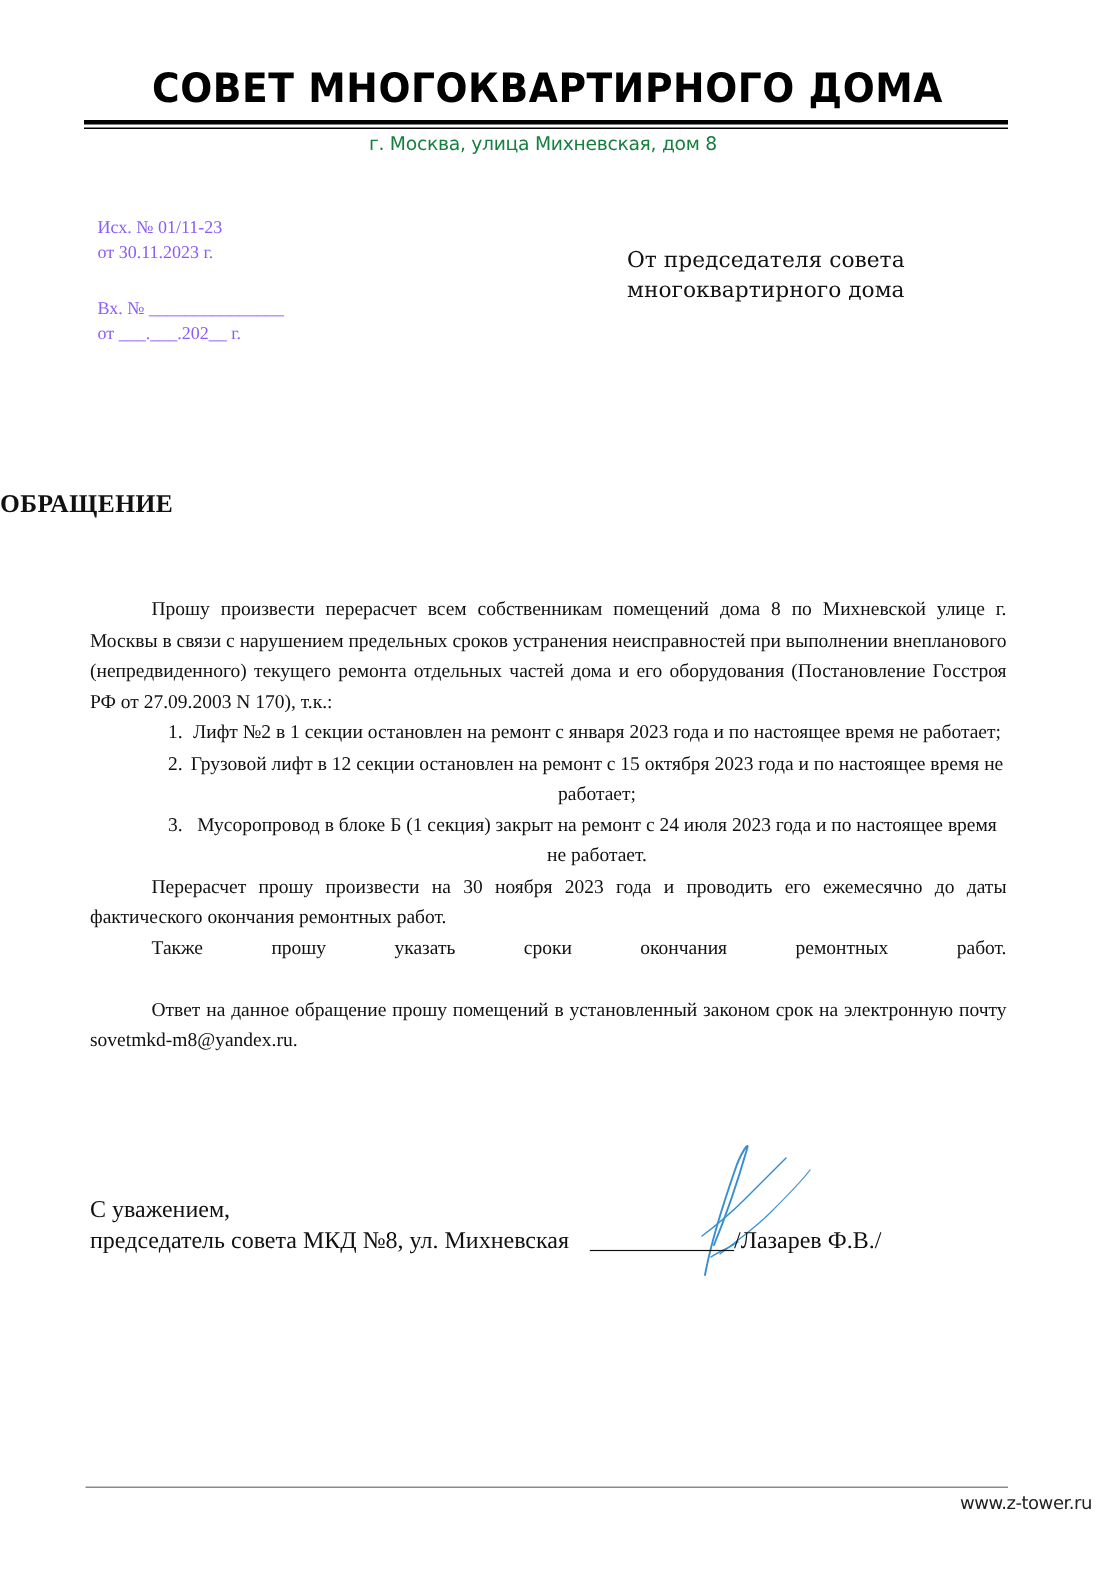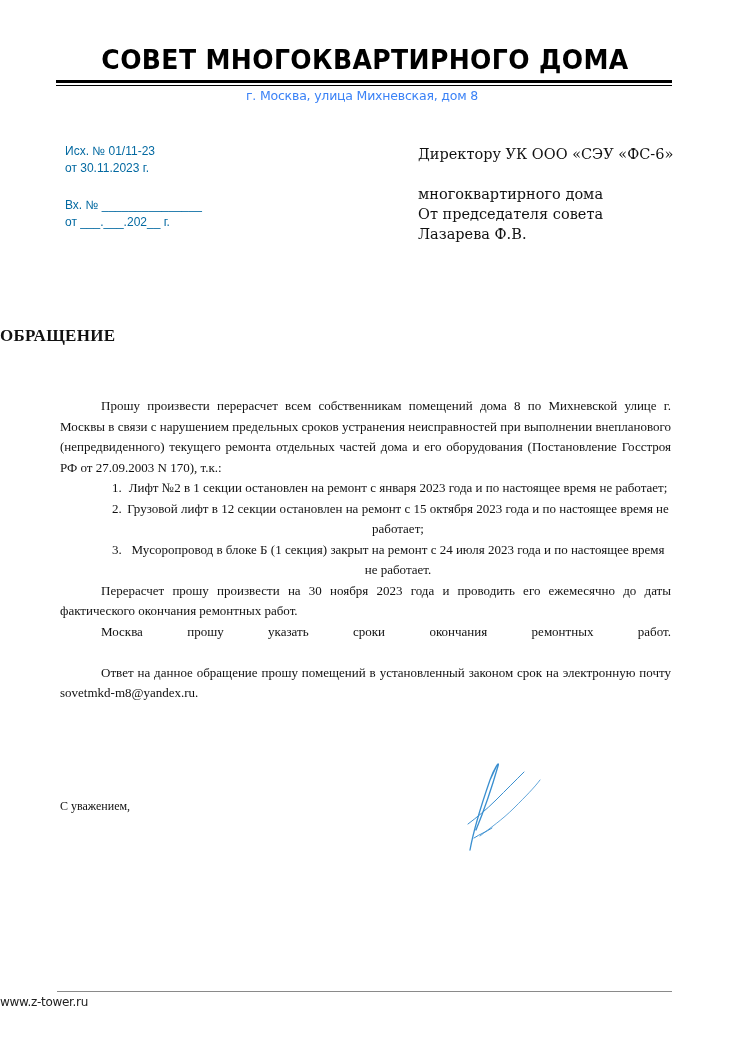--- a/index.html
+++ b/index.html
@@ -31,30 +31,30 @@
     .hdr-rule-thick {
       left: 56px; width: 616px; top: 80px; height: 3px; background: #000;
     }
     .hdr-rule-thin {
       left: 56px; width: 616px; top: 85px; height: 1px; background: #000;
     }
     .hdr-address {
       left: 246px; top: 88px;
       font-family: "DejaVu Sans", sans-serif;
       font-size: 12.5px;
-      color: #3b82f6;
+      color: #15803d;
       letter-spacing: -0.2px;
       white-space: nowrap;
     }
 
     .meta {
-      font-family: Liberation Sans, sans-serif;
+      font-family: Liberation Serif, serif;
       font-size: 12px;
       line-height: 17px;
-      color: #0369a1;
+      color: #8b5cf6;
       left: 65px;
       white-space: nowrap;
     }
 
     .addressee {
       left: 418px; top: 144px;
       font-family: "DejaVu Serif", serif;
       font-size: 14.5px;
       line-height: 20px;
       color: #111;
@@ -84,39 +84,39 @@
     .body ol {
       margin: 0;
       padding-left: 65px;
     }
     .body ol li { padding-left: 0; text-align: center; }
     .body .spacer { height: 20.5px; }
 
     .closing {
       left: 60px; top: 796px;
       font-family: "Liberation Serif", serif;
-      font-size: 12px;
+      font-size: 16px;
       line-height: 21px;
       white-space: nowrap;
     }
     .closing .sign-line {
       display: inline-block;
       margin-left: 14px;
     }
 
     .signature {
       left: 430px; top: 758px; width: 120px; height: 95px;
     }
 
     .footer-rule {
       left: 57px; width: 615px; top: 991px; height: 1px; background: #8a8a8a;
     }
     .footer-site {
       left: 0; width: 728px; top: 995px;
-      text-align: left;
+      text-align: right;
       font-family: "DejaVu Sans", sans-serif;
       font-size: 12px;
       color: #222;
       letter-spacing: -0.3px;
     }
   </style>
 </head>
 <body>
 
 <div class="abs hdr-title">СОВЕТ МНОГОКВАРТИРНОГО ДОМА</div>
@@ -127,49 +127,50 @@
 <div class="abs meta" style="top:143px;">
   <div>Исх. № 01/11-23</div>
   <div>от 30.11.2023 г.</div>
 </div>
 <div class="abs meta" style="top:197px;">
   <div>Вх. № _______________</div>
   <div>от ___.___.202__ г.</div>
 </div>
 
 <div class="abs addressee">
-  <div>Директору УК ООО «СЭУ «ФС-6»</div>
   <div class="gap"></div>
+  <div>От председателя совета</div>
   <div>многоквартирного дома</div>
-  <div>От председателя совета</div>
-  <div>Лазарева Ф.В.</div>
 </div>
 
 <div class="abs doc-heading">ОБРАЩЕНИЕ</div>
 
 <div class="abs body">
   <p class="indent">Прошу произвести перерасчет всем собственникам помещений дома 8 по Михневской улице г. Москвы в связи с нарушением предельных сроков устранения неисправностей при выполнении внепланового (непредвиденного) текущего ремонта отдельных частей дома и его оборудования (Постановление Госстроя РФ от 27.09.2003 N 170), т.к.:</p>
   <ol>
     <li>Лифт №2 в 1 секции остановлен на ремонт с января 2023 года и по настоящее время не работает;</li>
     <li>Грузовой лифт в 12 секции остановлен на ремонт с 15 октября 2023 года и по настоящее время не работает;</li>
     <li>Мусоропровод в блоке Б (1 секция) закрыт на ремонт с 24 июля 2023 года и по настоящее время не работает.</li>
   </ol>
   <p class="indent">Перерасчет прошу произвести на 30 ноября 2023 года и проводить его ежемесячно до даты фактического окончания ремонтных работ.</p>
-  <p class="indent justify-last">Москва прошу указать сроки окончания ремонтных работ.</p>
+  <p class="indent justify-last">Также прошу указать сроки окончания ремонтных работ.</p>
   <div class="spacer"></div>
   <p class="indent">Ответ на данное обращение прошу помещений в установленный законом срок на электронную почту sovetmkd-m8@yandex.ru.</p>
 </div>
 
 <svg class="abs signature" viewBox="0 0 120 95">
   <g fill="none" stroke-linecap="round" stroke-linejoin="round">
     <path d="M40 92 C 44 70, 52 45, 60 22 C 64 10, 70 2, 68 8 C 64 22, 55 50, 46 72" stroke-width="1.3" stroke="#3a8fd0"></path>
     <path d="M38 66 C 46 60, 56 52, 66 42 C 76 32, 86 22, 94 14" stroke-width="1" stroke="#3a8fd0"></path>
     <path d="M50 78 C 60 70, 72 62, 84 50 C 96 38, 104 30, 110 22" stroke-width="0.8" stroke="#3a8fd0"></path>
     <path d="M44 80 C 50 76, 56 74, 62 70" stroke-width="1" stroke="#3a8fd0"></path>
   </g>
 </svg>
 
 <div class="abs closing">
   <div>С уважением,</div>
+  <div>
+    <span>председатель совета МКД №8, ул. Михневская</span><span class="sign-line">____________/Лазарев Ф.В./</span>
+  </div>
 </div>
 
 <div class="abs footer-rule"></div>
 <div class="abs footer-site">www.z-tower.ru</div>
 
 </body></html>

